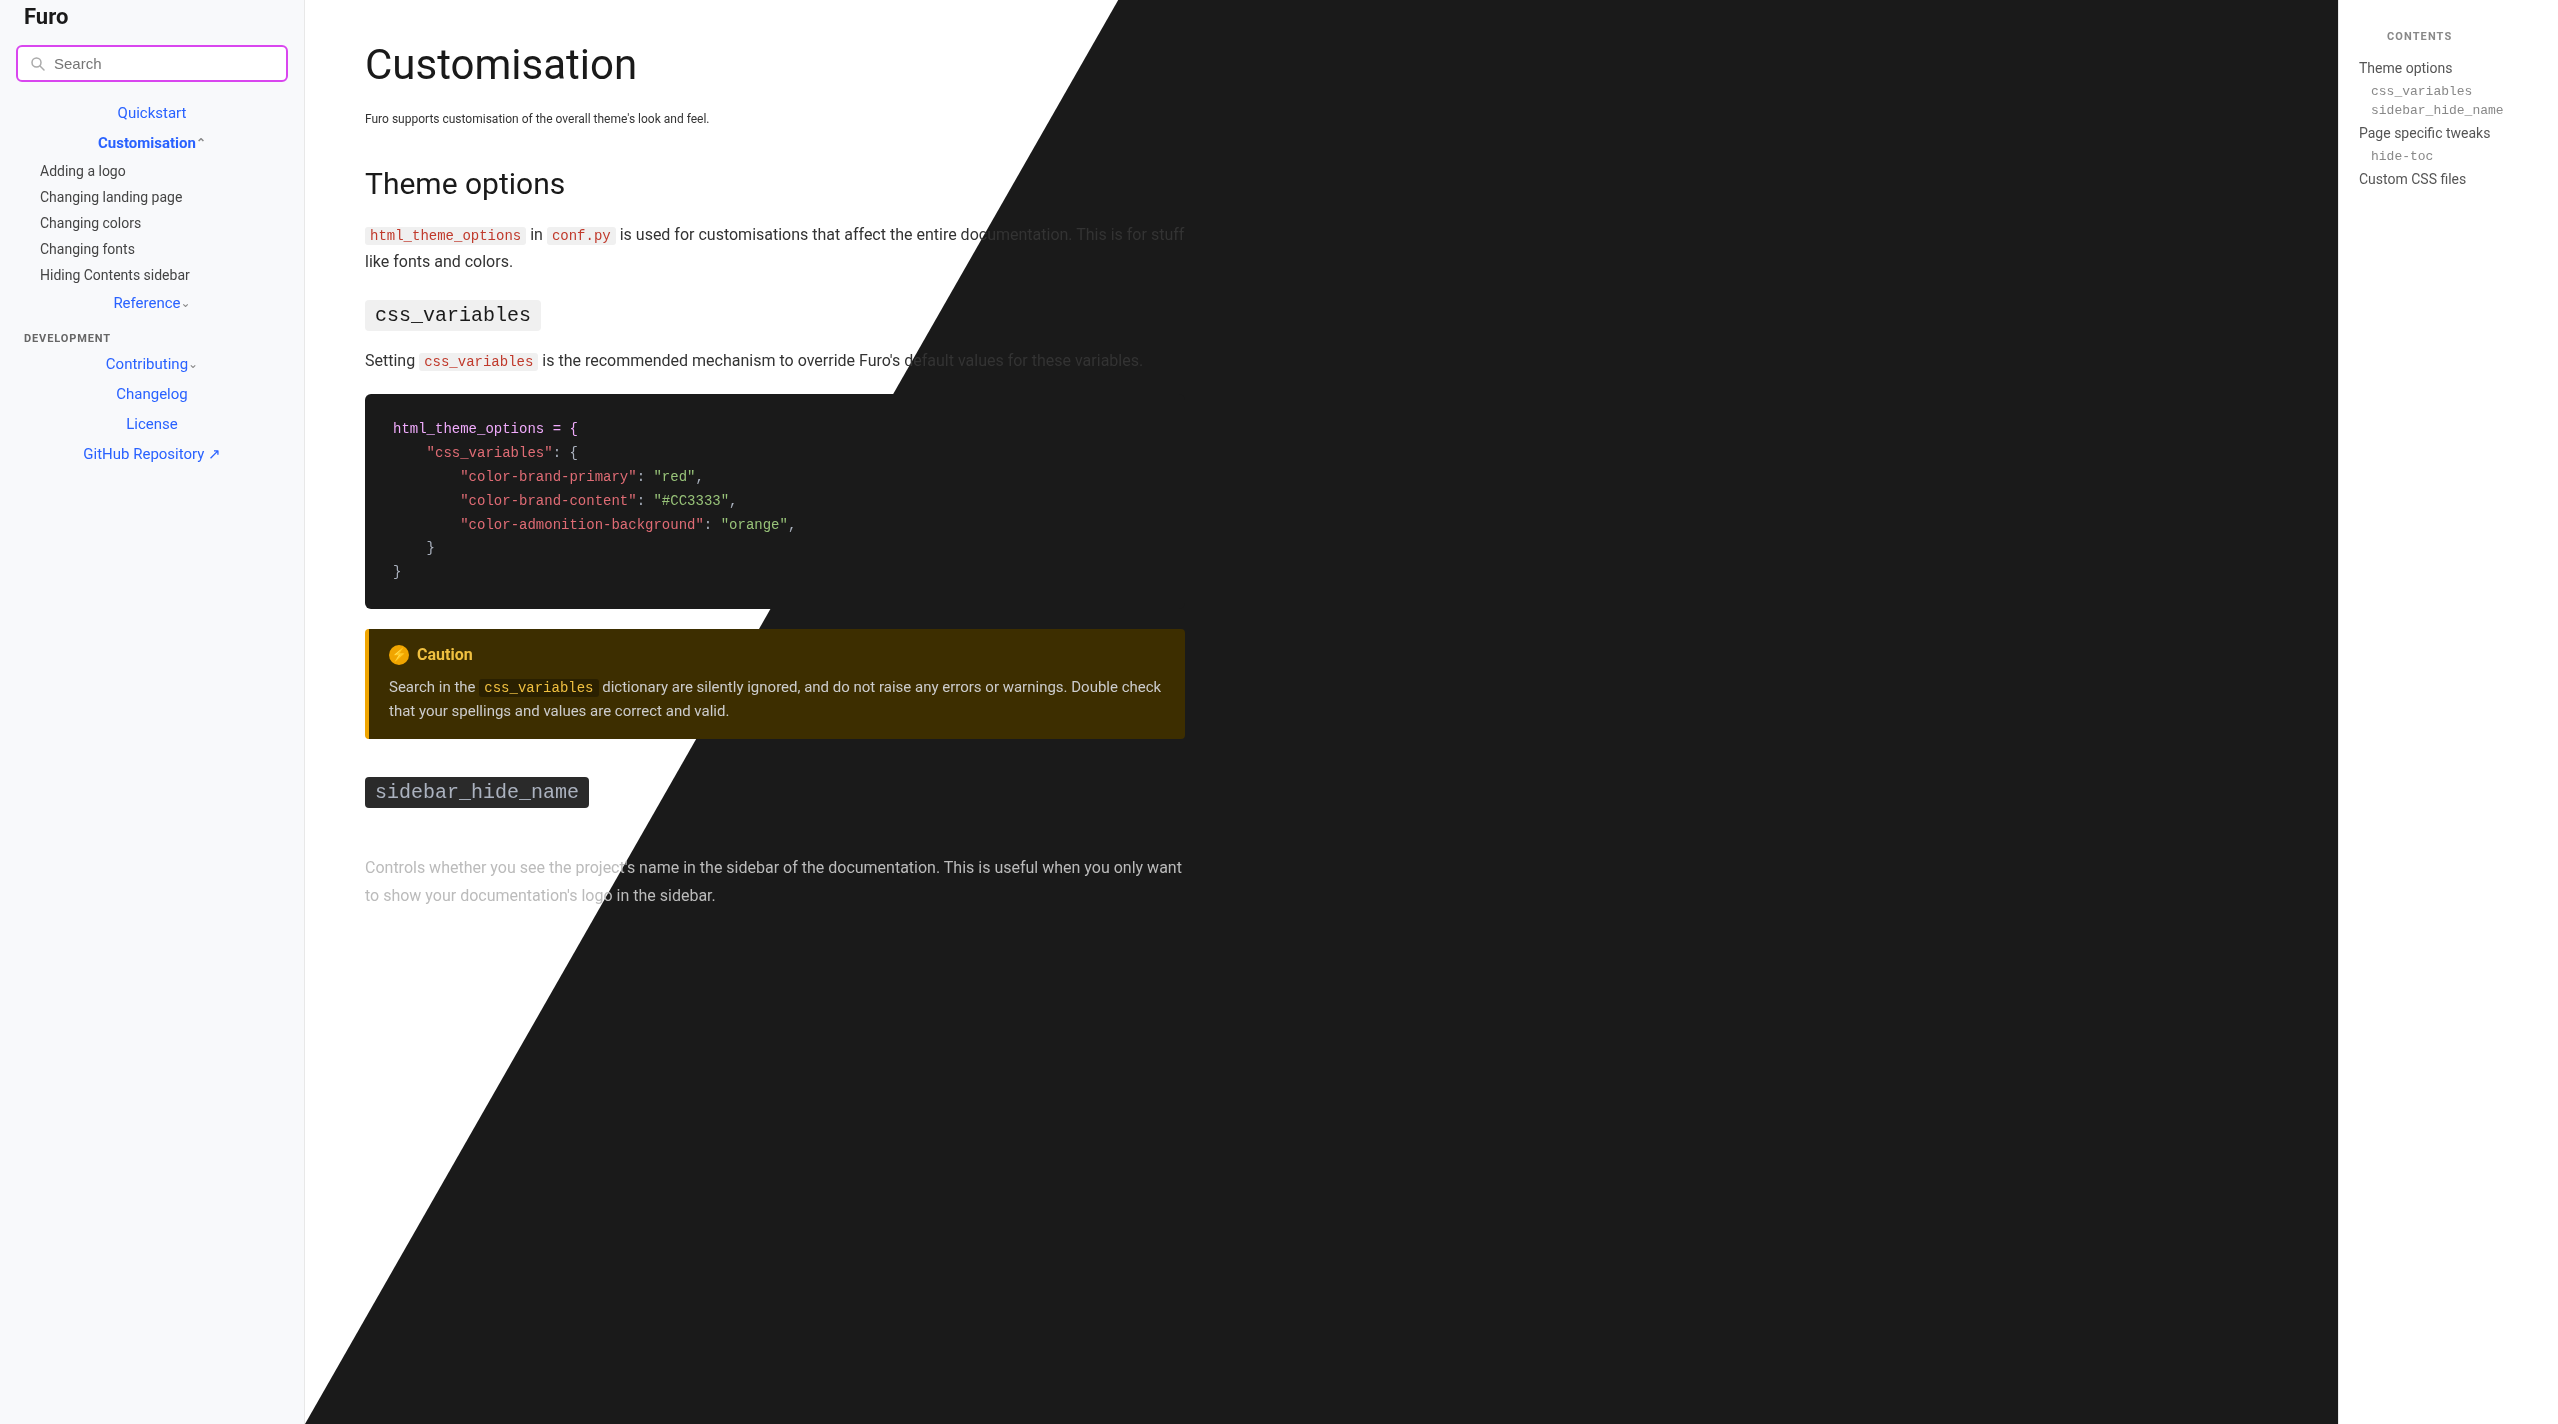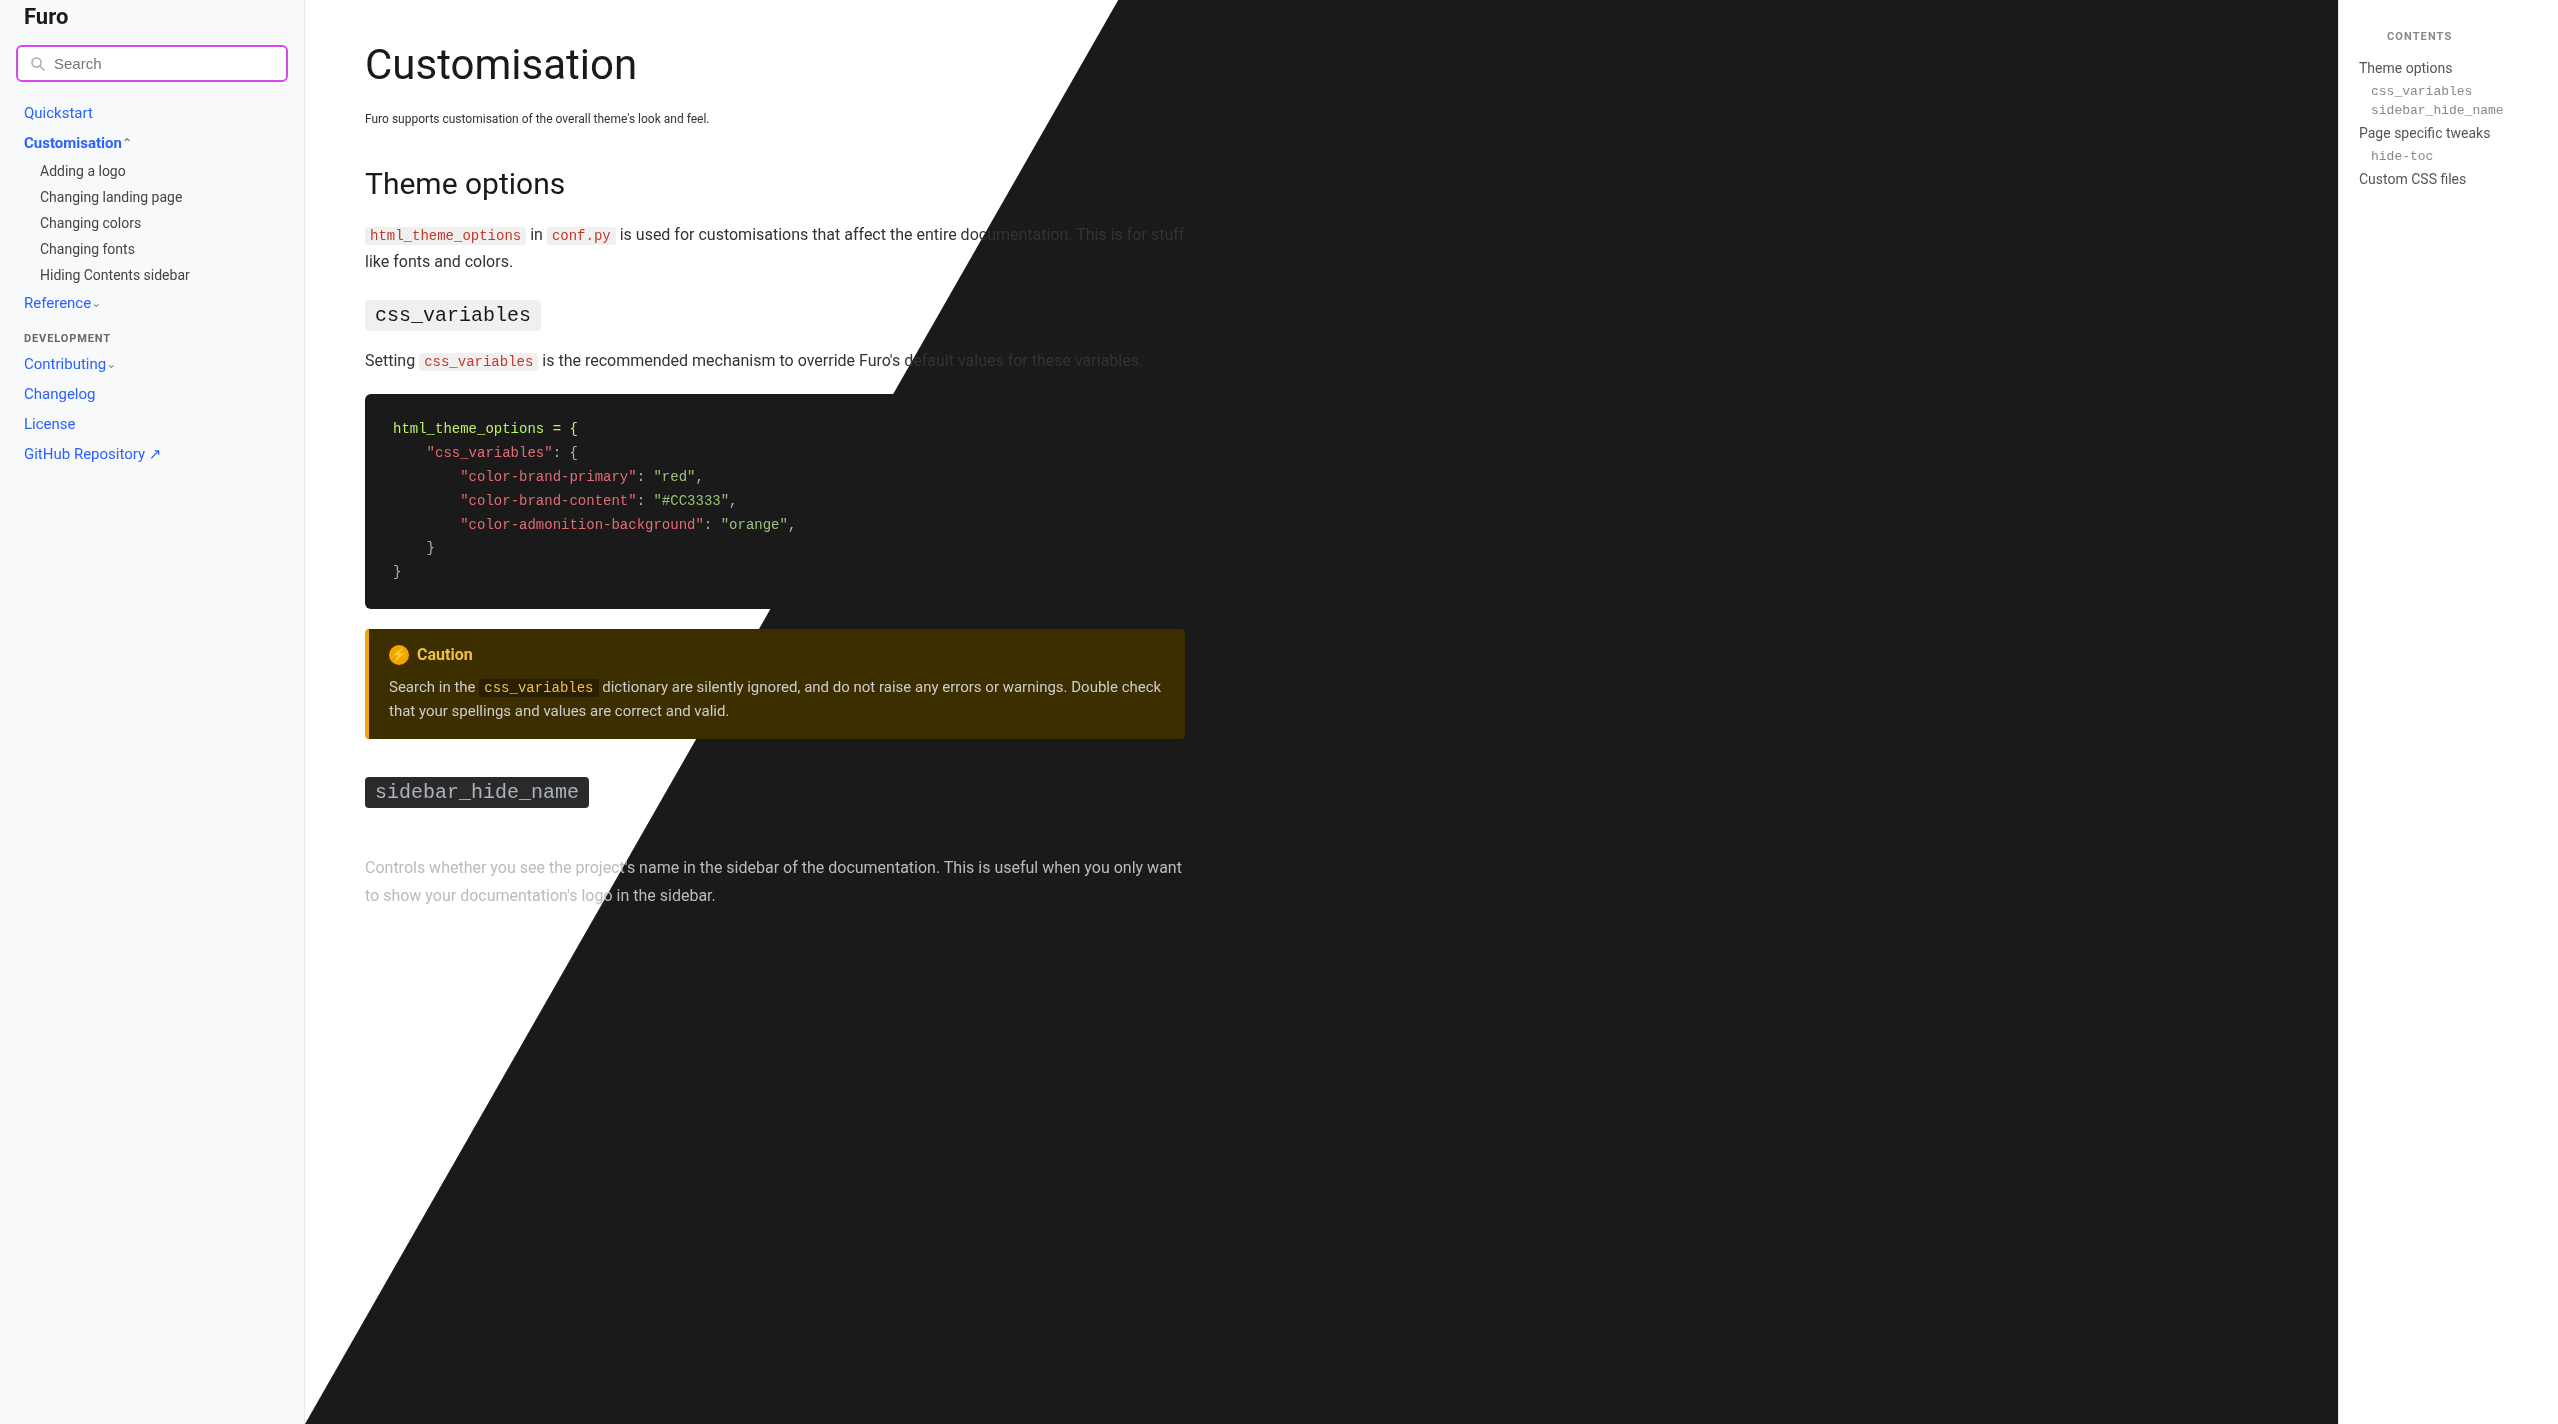--- a/index.html
+++ b/index.html
@@ -66,21 +66,21 @@
     }
 
     .nav-item {
       padding: 6px 16px;
       border-radius: 4px;
       cursor: pointer;
       font-size: 15px;
       color: #2962ff;
       display: flex;
       align-items: center;
-      justify-content: flex-start;
+      justify-content: center;
     }
 
     .nav-item.active {
       color: #2962ff;
       font-weight: 700;
     }
 
     .nav-item.plain { color: #2962ff; font-weight: 400; }
 
     .nav-sub-item {
@@ -205,21 +205,21 @@
       margin: 20px 0;
       font-family: "SFMono-Regular", Consolas, "Liberation Mono", Menlo, monospace;
       font-size: 14px;
       line-height: 1.7;
       color: #abb2bf;
       overflow-x: auto;
     }
     .code-key { color: #e06c75; }
     .code-val { color: #98c379; }
     .code-punct { color: #abb2bf; }
-    .code-plain { color: #bef264; }
+    .code-plain { color: #f0abfc; }
 
     
     .caution-box {
       background: #3d2e00;
       border-left: 4px solid #f0a500;
       border-radius: 4px;
       padding: 16px 20px;
       margin: 20px 0;
     }
 

